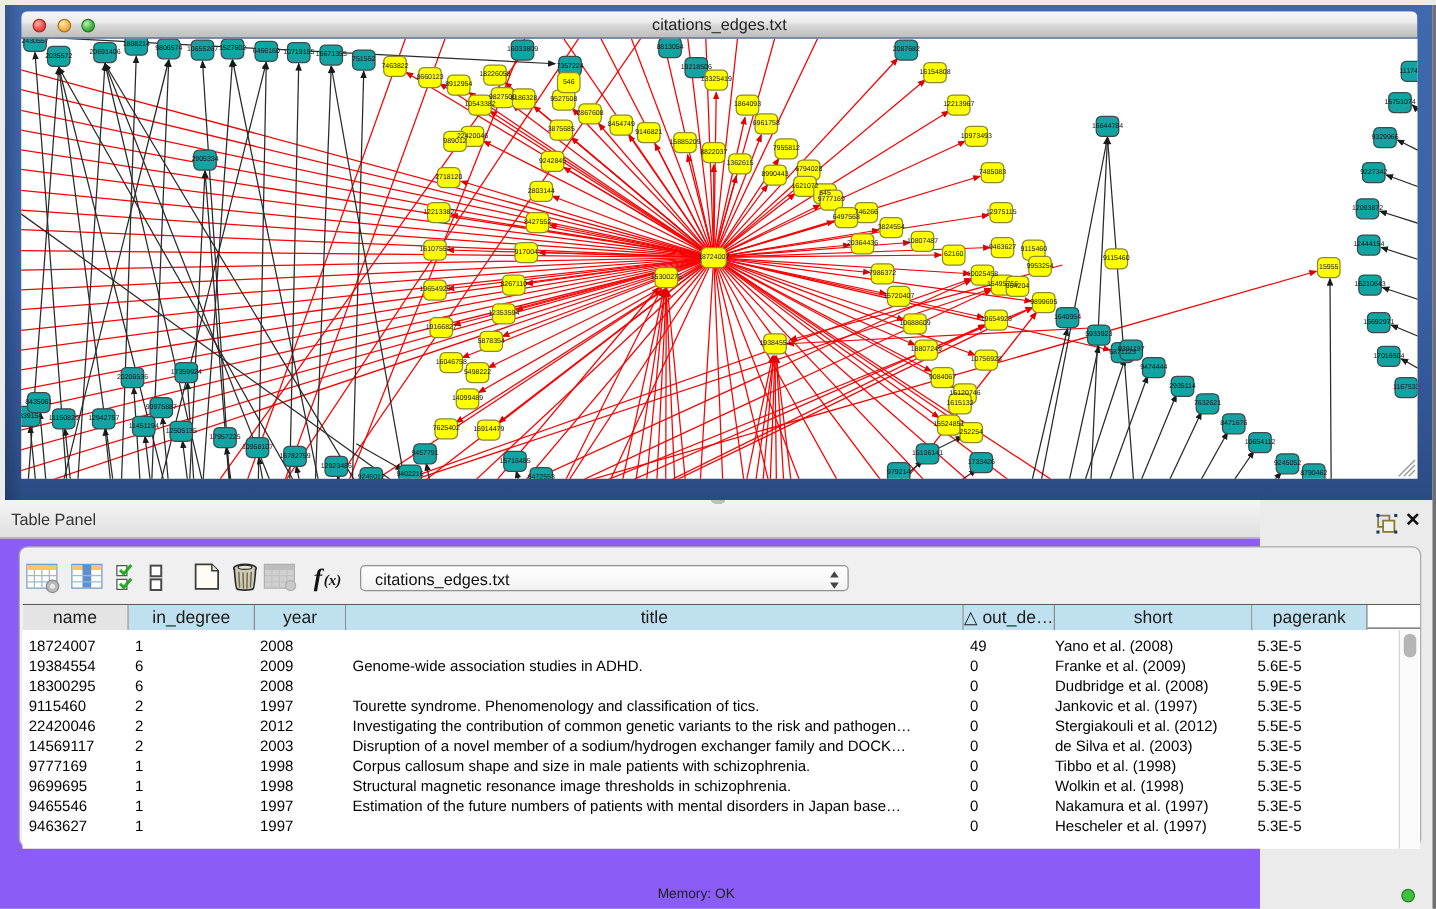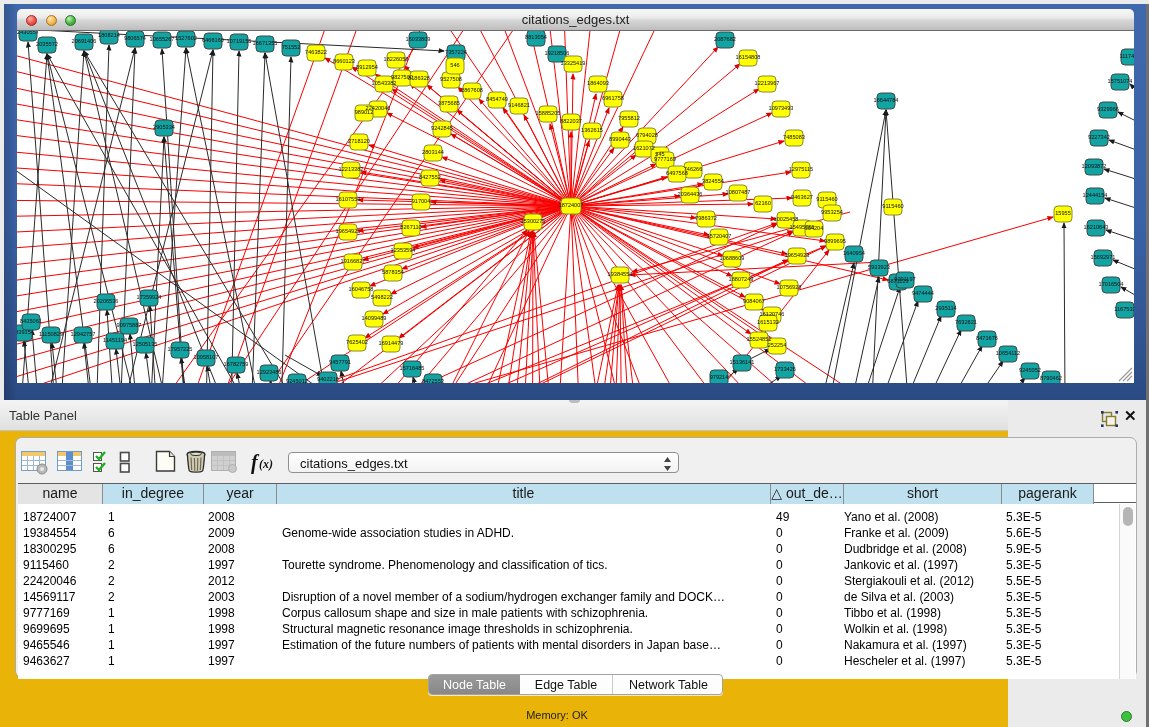--- a/index.html
+++ b/index.html
@@ -14,21 +14,21 @@
  border-bottom:1px solid #6b6b6b;}
 #titlebar .title{position:absolute;left:0;right:0;top:3px;text-align:center;
  font-size:13px;color:#222;}
 .tl{position:absolute;top:5.5px;width:11px;height:11px;border-radius:50%;}
 #tl-r{left:9px;background:radial-gradient(circle at 35% 30%,#ffb0a8,#ee5148 55%,#b3362e);border:0.5px solid #a02c26}
 #tl-y{left:29px;background:radial-gradient(circle at 35% 30%,#ffe9b0,#f6b64e 55%,#c9862a);border:0.5px solid #a8751f}
 #tl-g{left:48px;background:radial-gradient(circle at 35% 30%,#c4f2b4,#46b946 55%,#2e8c2e);border:0.5px solid #277427}
 #canvas{position:absolute;left:13px;top:27px;width:1117px;height:352px;background:#fff;}
 #rightstrip{position:absolute;left:1146px;top:4px;width:3px;height:723px;background:#707070}
 
-#tpanel{position:absolute;left:0;top:400px;width:1008px;height:327px;background:#eab308}
+#tpanel{position:absolute;left:0;top:400px;width:1008px;height:327px;background:#8b5cf6}
 #tph{position:absolute;left:0;top:0;width:100%;height:31px;
  background:linear-gradient(180deg,#f4f4f4,#e0e0e0);border-bottom:1px solid #c2c2c2}
 #tph .t{position:absolute;left:9px;top:8px;font-size:13px;color:#333}
 #tph .float{position:absolute;left:1101px;top:11px;width:17px;height:16px}
 #tph .close{position:absolute;left:1124px;top:7px;font-size:15px;font-weight:bold;color:#111}
 #dimple{position:absolute;left:566px;top:0px;width:17px;height:5px;
  background:radial-gradient(ellipse at 50% 0%,#bdbdbd 0 45%,transparent 50%)}
 #container{position:absolute;left:15px;top:37px;width:1122px;height:241px;
  background:#f0f0f0;border:1px solid #acacac;border-radius:7px}
 #toolbar{position:absolute;left:0;top:0;width:100%;height:42px}
@@ -735,20 +735,21 @@
           <span class="c2">1997</span>
           <span class="c3">Tourette syndrome. Phenomenology and classification of tics.</span>
           <span class="c4">0</span>
           <span class="c5">Jankovic et al. (1997)</span>
           <span class="c6">5.3E‑5</span>
         </div>
 <div class="row" style="top:90px">
           <span class="c0">22420046</span>
           <span class="c1">2</span>
           <span class="c2">2012</span>
+          <span class="c3">Investigating the contribution of common genetic variants to the risk and pathogen…</span>
           <span class="c4">0</span>
           <span class="c5">Stergiakouli et al. (2012)</span>
           <span class="c6">5.5E‑5</span>
         </div>
 <div class="row" style="top:106px">
           <span class="c0">14569117</span>
           <span class="c1">2</span>
           <span class="c2">2003</span>
           <span class="c3">Disruption of a novel member of a sodium/hydrogen exchanger family and DOCK…</span>
           <span class="c4">0</span>
@@ -788,20 +789,15 @@
           <span class="c2">1997</span>
           <span class="c4">0</span>
           <span class="c5">Hescheler et al. (1997)</span>
           <span class="c6">5.3E‑5</span>
         </div>
       <div id="vscroll">
           <div id="vthumb"></div>
         </div>
     </div>
   </div>
-  <div id="tabs">
-    <div class="seg" id="seg0">Node Table</div>
-    <div class="seg" id="seg1">Edge Table</div>
-    <div class="seg" id="seg2">Network Table</div>
-  </div>
   <div id="mem">Memory: OK</div>
   <div id="memdot"></div>
 </div>
 
 </body></html>

